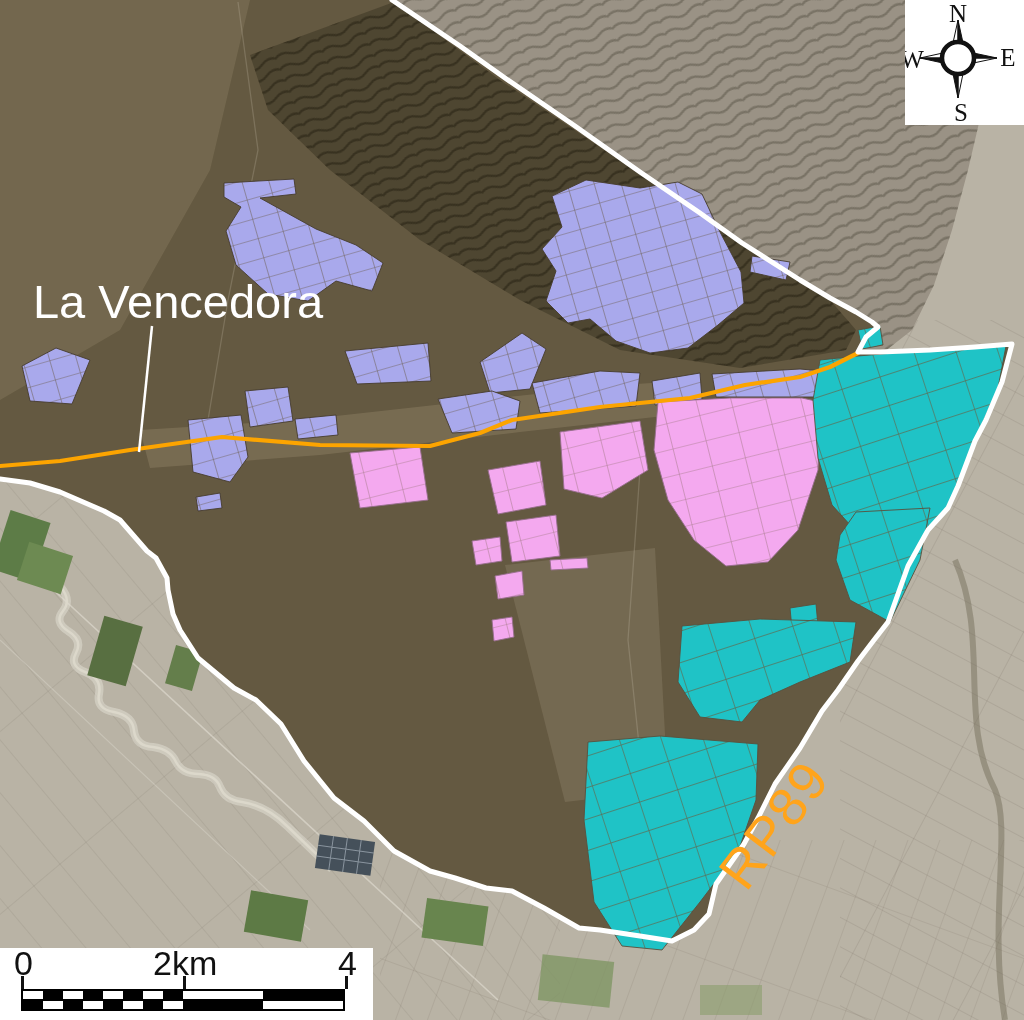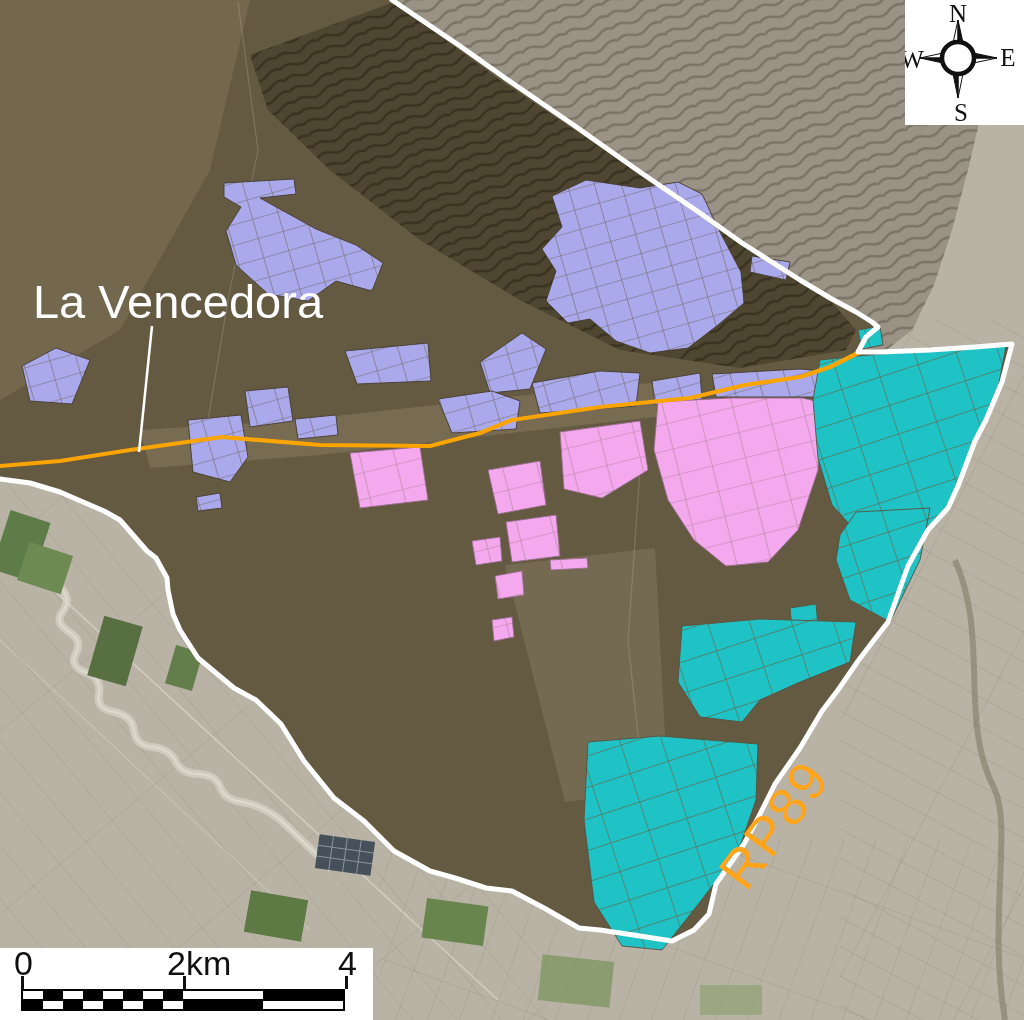--- a/index.html
+++ b/index.html
@@ -168,21 +168,21 @@
     <circle cx="958" cy="58" r="16" fill="#ffffff" stroke="#111" stroke-width="4.5"></circle>
     <text class="cletter" x="958" y="22" text-anchor="middle">N</text>
     <text class="cletter" x="1008" y="66" text-anchor="middle">E</text>
     <text class="cletter" x="961" y="121" text-anchor="middle">S</text>
     <text class="cletter" x="912" y="68" text-anchor="middle">W</text>
   </svg>
 </div>
 
 <div id="scalebox">
   <span class="num" style="left:14px;">0</span>
-  <span class="num" style="left:167px;">2km</span>
+  <span class="num" style="left:153px;">2km</span>
   <span class="num" style="left:338px;">4</span>
   <div class="tick" style="left:21px;"></div>
   <div class="tick" style="left:183px;"></div>
   <div class="tick" style="left:345px;"></div>
   <div id="bar">
     <div class="row row1">
       <div class="sg w"></div>
           <div class="sg b"></div>
           <div class="sg w"></div>
           <div class="sg b"></div>

